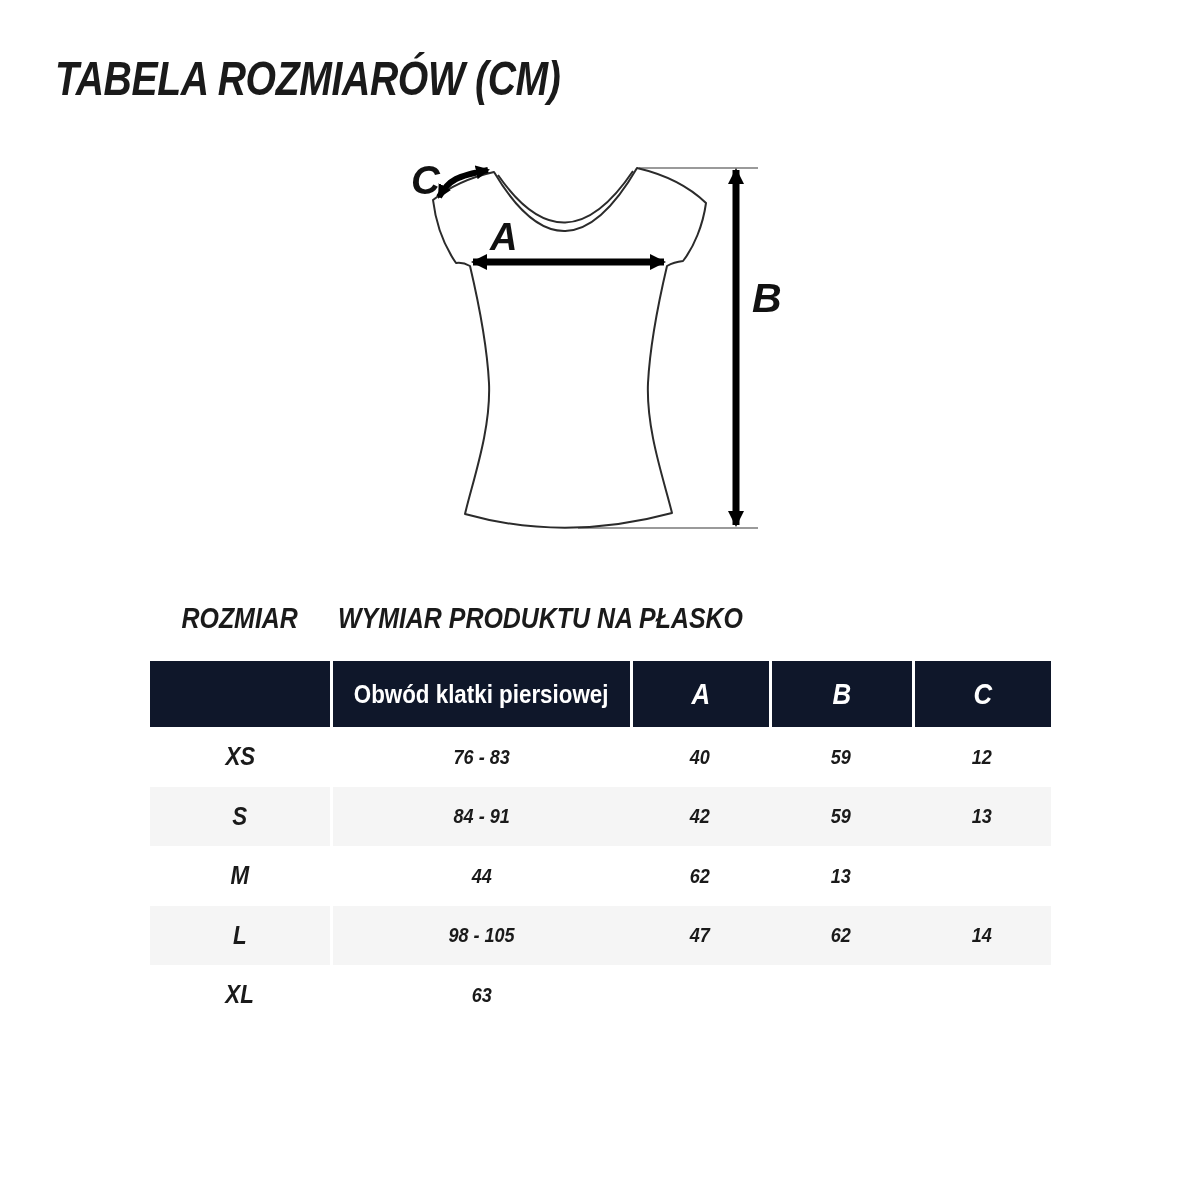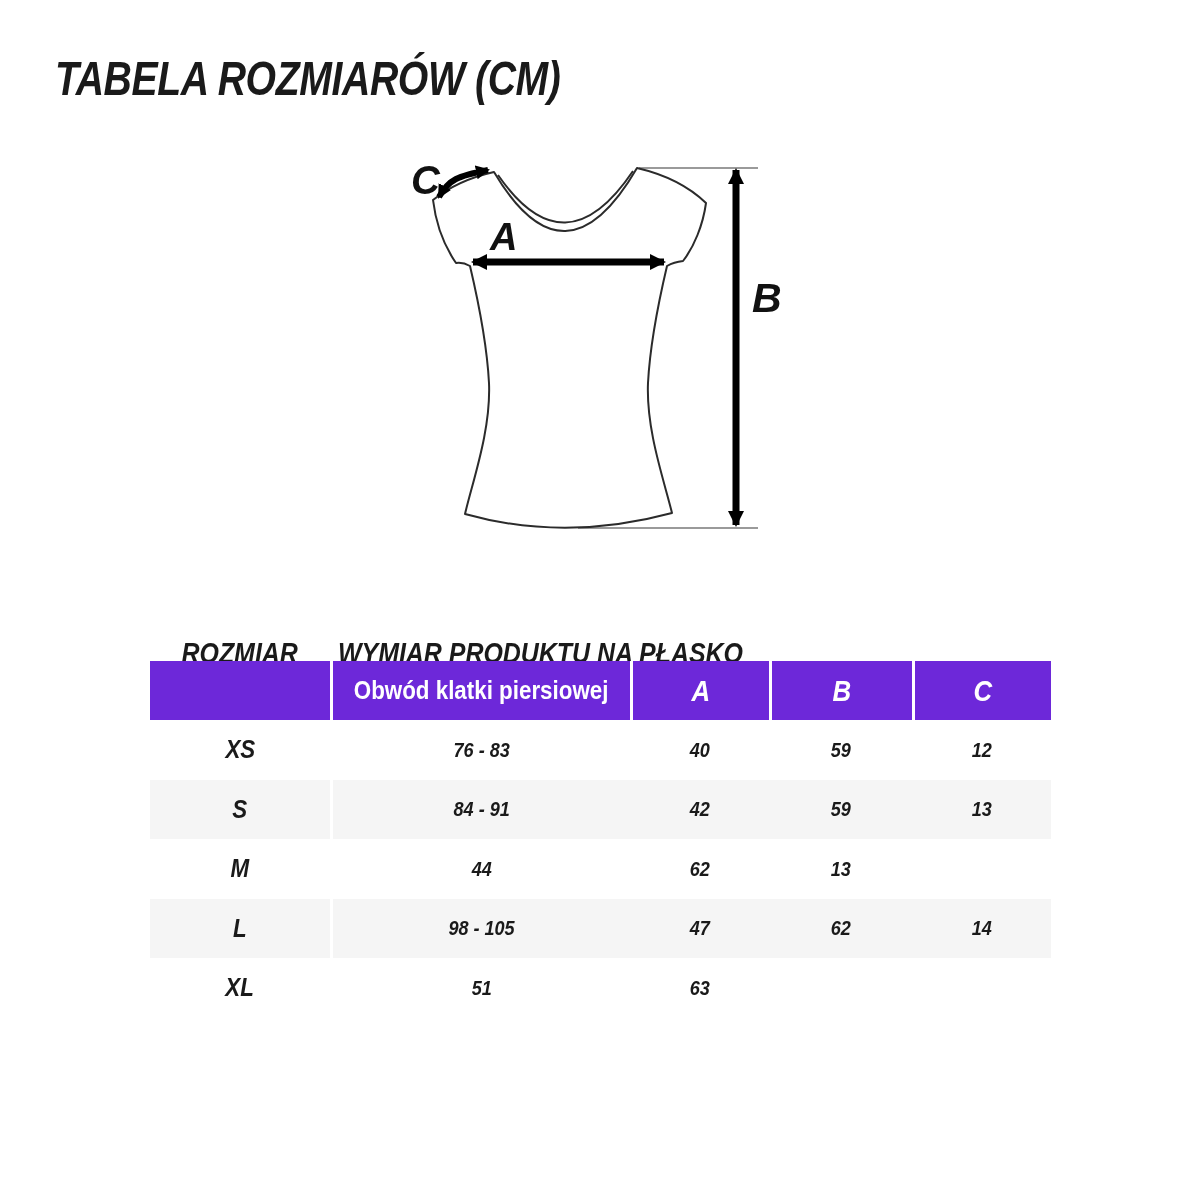--- a/index.html
+++ b/index.html
@@ -19,35 +19,35 @@
   }
 
   
   #diagram{left:0;top:0;width:1200px;height:600px}
   #diagram text{font-family:"Liberation Sans",sans-serif;font-weight:bold;font-style:italic;fill:#111}
 
   
   .cond{display:inline-block;transform:scaleX(0.86);white-space:nowrap}
 
   
-  #groups{left:150px;top:635px;width:901px;height:36px;display:flex}
+  #groups{left:150px;top:600px;width:901px;height:36px;display:flex}
   .group{
     display:flex;align-items:center;justify-content:center;
     font-weight:bold;font-style:italic;font-size:29px;
   }
   .g1{width:180px}.g2{width:300px}.g3{width:421px}
 
   
   #table{left:150px;top:661px;width:901px}
   .row{display:grid;grid-template-columns:180px 300px 139px 143px 139px}
   .cell{
     display:flex;align-items:center;justify-content:center;
     box-sizing:border-box;
   }
-  .thead{height:59px;background:#6d28d9;color:#ffffff}
+  .thead{height:66px;background:#0f172a;color:#ffffff}
   .thead .cell + .cell{border-left:3px solid #ffffff}
   .thead .chest-h{font-weight:bold;font-style:normal;font-size:26px}
   .thead .abc-h{font-weight:bold;font-style:italic;font-size:30px}
   .trow{height:59.5px}
   .trow.alt{background:#f5f5f5}
   .trow .cell:nth-child(2){border-left:3px solid #ffffff}
   .size{font-weight:bold;font-style:italic;font-size:26px}
   .val{font-weight:bold;font-style:italic;font-size:21px}
 </style>
 </head>
@@ -195,20 +195,17 @@
     <div class="cell val">
         <span class="cond">14</span>
       </div>
   </div>
 
   <div class="row trow">
     <div class="cell size">
         <span class="cond">XL</span>
       </div>
     <div class="cell val">
-        <span class="cond">51</span>
-      </div>
-    <div class="cell val">
         <span class="cond">63</span>
       </div>
   </div>
 
 </div>
 
 </body></html>

